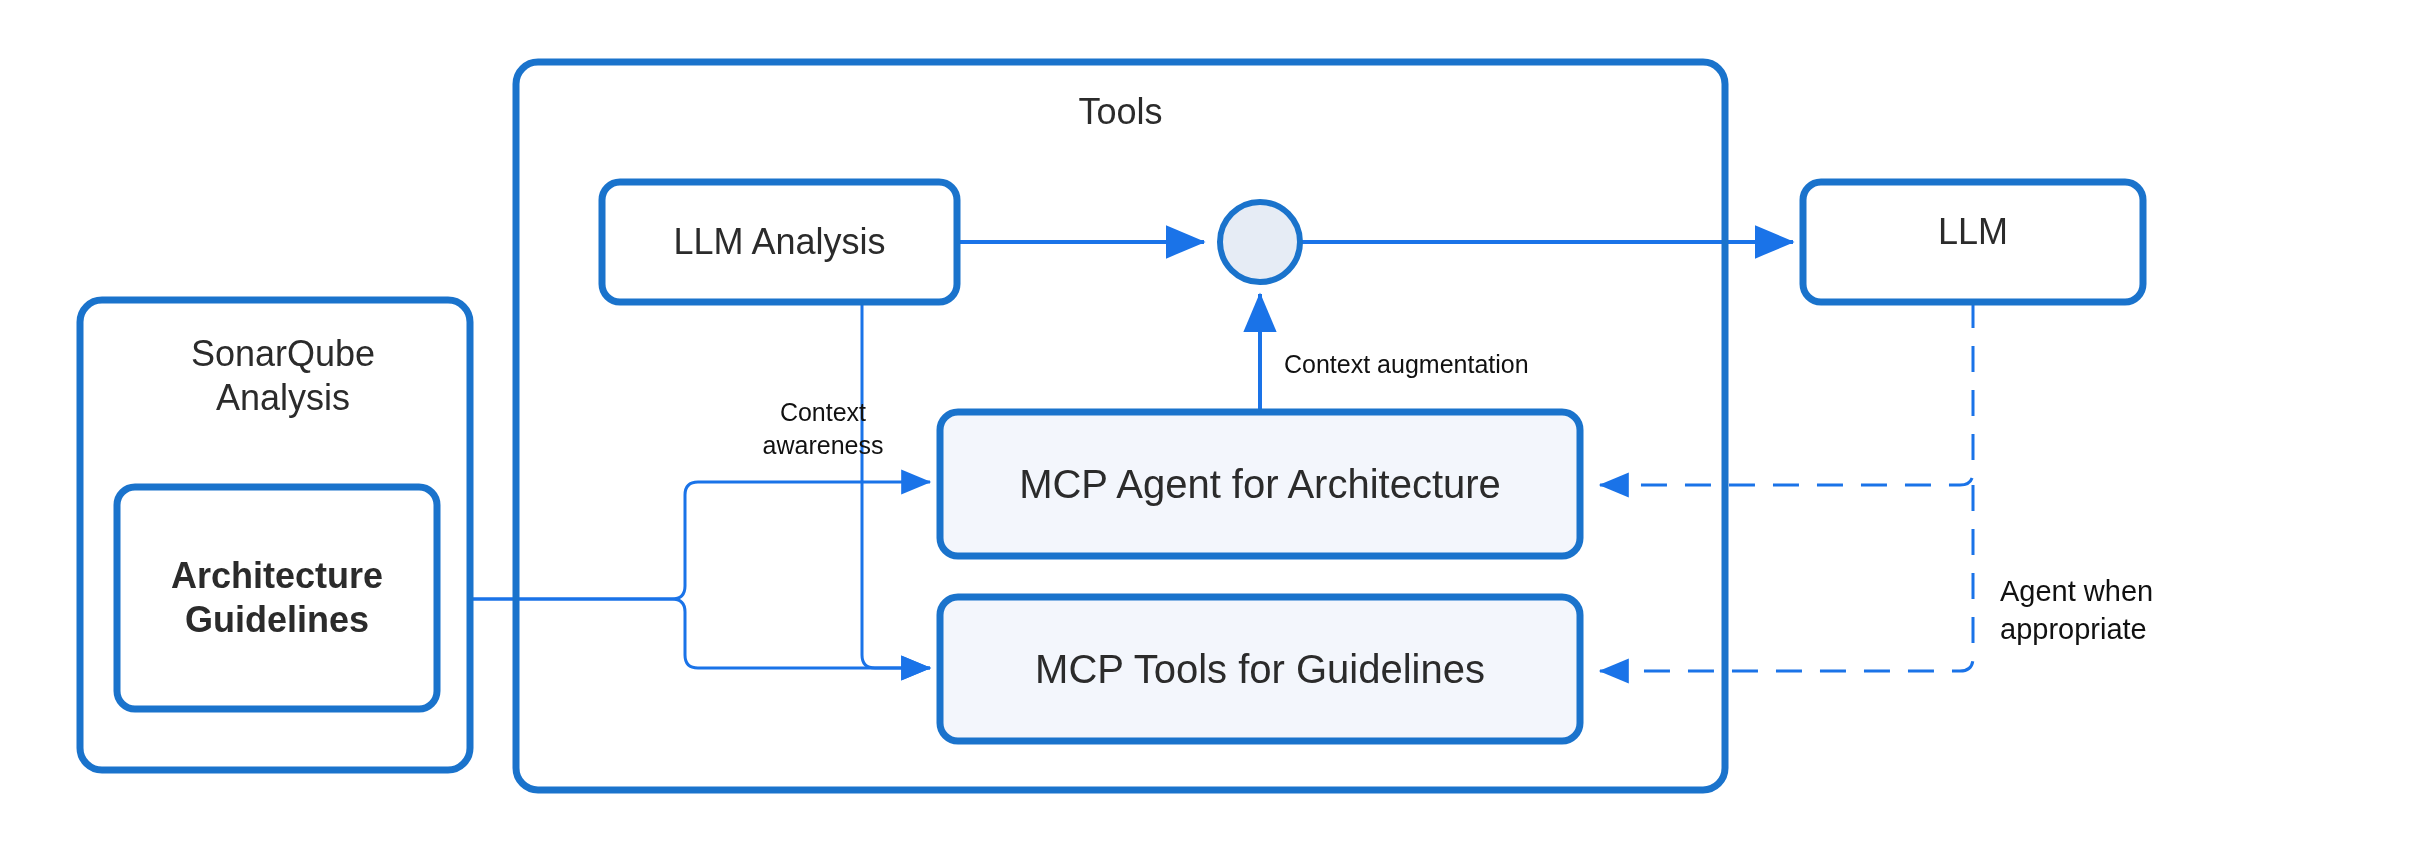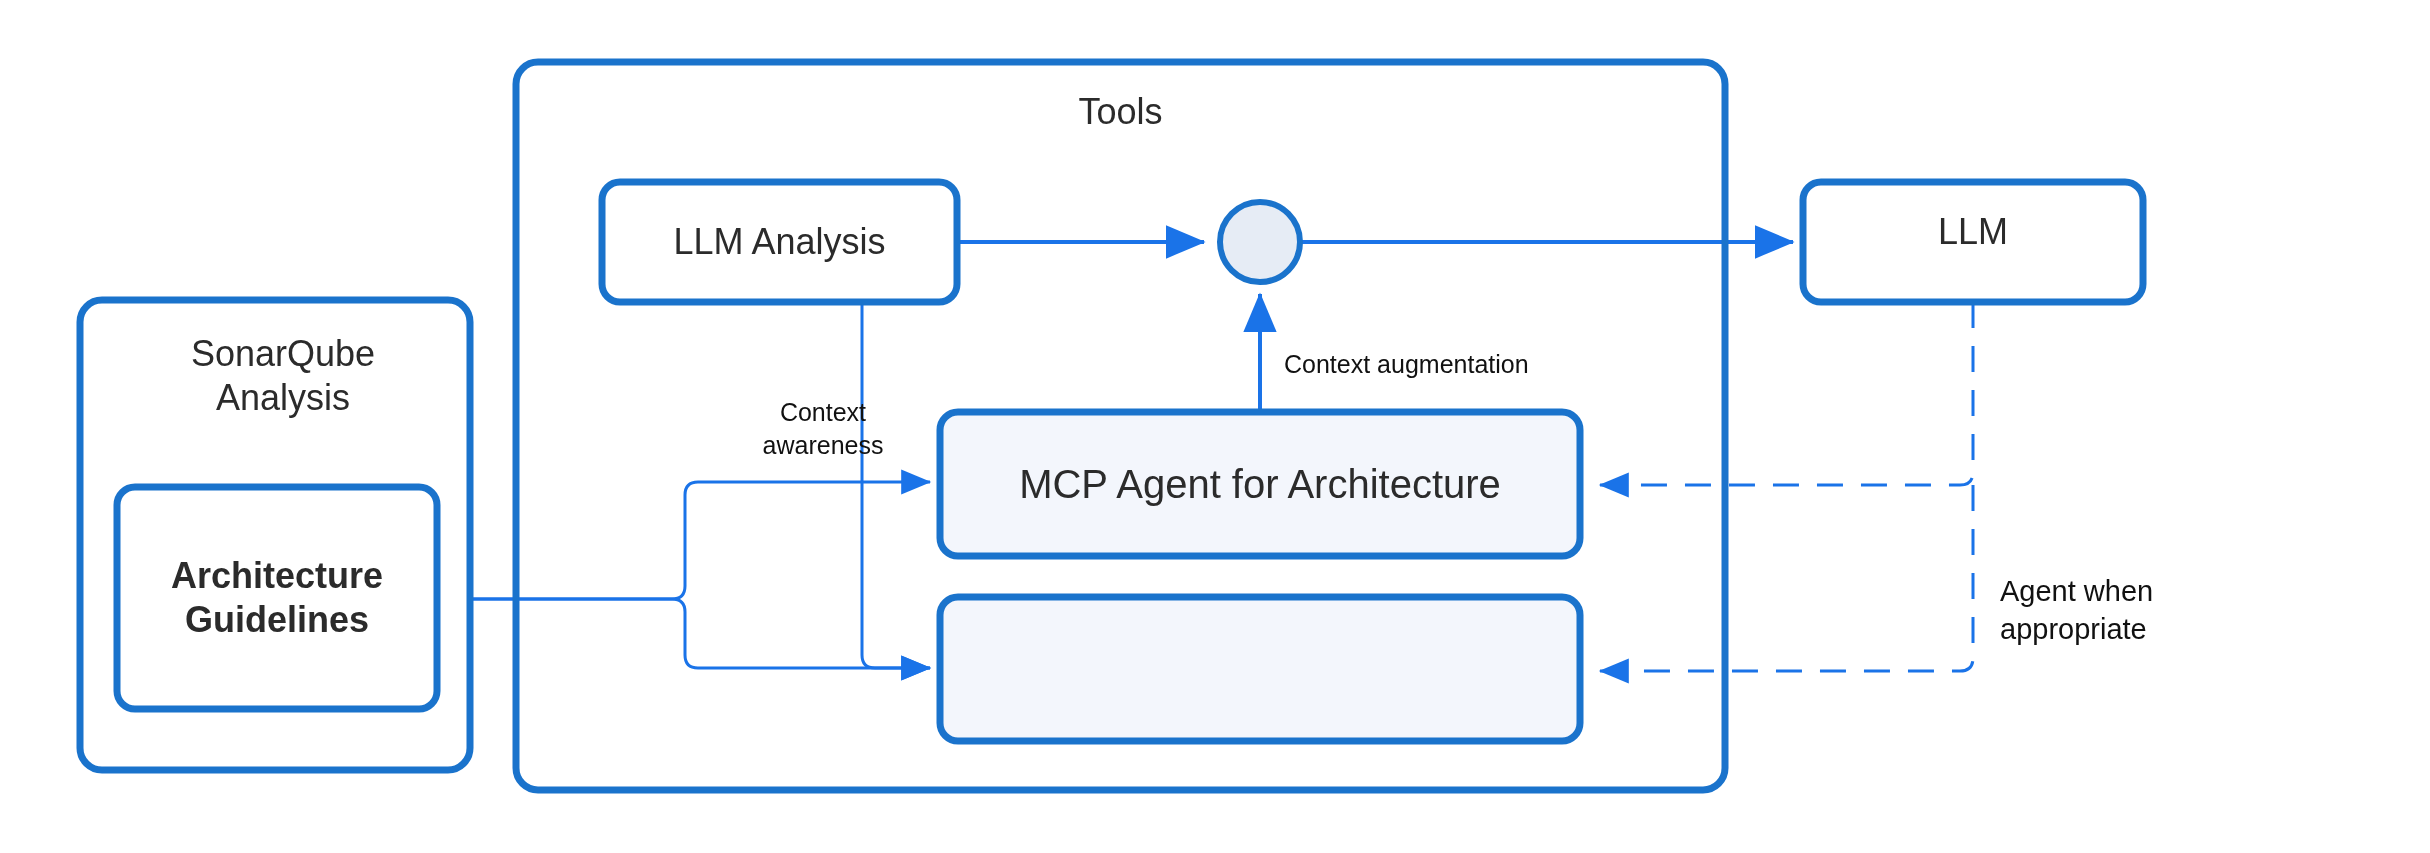--- a/index.html
+++ b/index.html
@@ -124,20 +124,21 @@
 Guidelines</div>
 
   <div class="node-label lbl-lg" style="left:516px; top:88px; width:1209px; height:48px;">Tools</div>
 
   <div class="node-label lbl-lg" style="left:602px; top:182px; width:355px; height:120px;">LLM Analysis</div>
 
   <div class="node-label lbl-lg" style="left:1803px; top:172px; width:340px; height:120px;">LLM</div>
 
   <div class="node-label lbl-xl" style="left:940px; top:412px; width:640px; height:144px;">MCP Agent for Architecture</div>
 
+  <div class="node-label lbl-xl" style="left:940px; top:597px; width:640px; height:144px;">MCP Tools for Guidelines</div>
 
   <div class="edge-label" style="left:728px; top:352px; width:190px;margin-top:44px;">Context
 awareness</div>
 
   <div class="edge-label left-align" style="left:1284px; top:348px; width:300px; text-align:left;">Context augmentation</div>
 
   <div class="edge-label" style="left:2000px; top:572px; width:230px; font-size:29px; text-align:left;">Agent when
 appropriate</div>
 
 </div>

